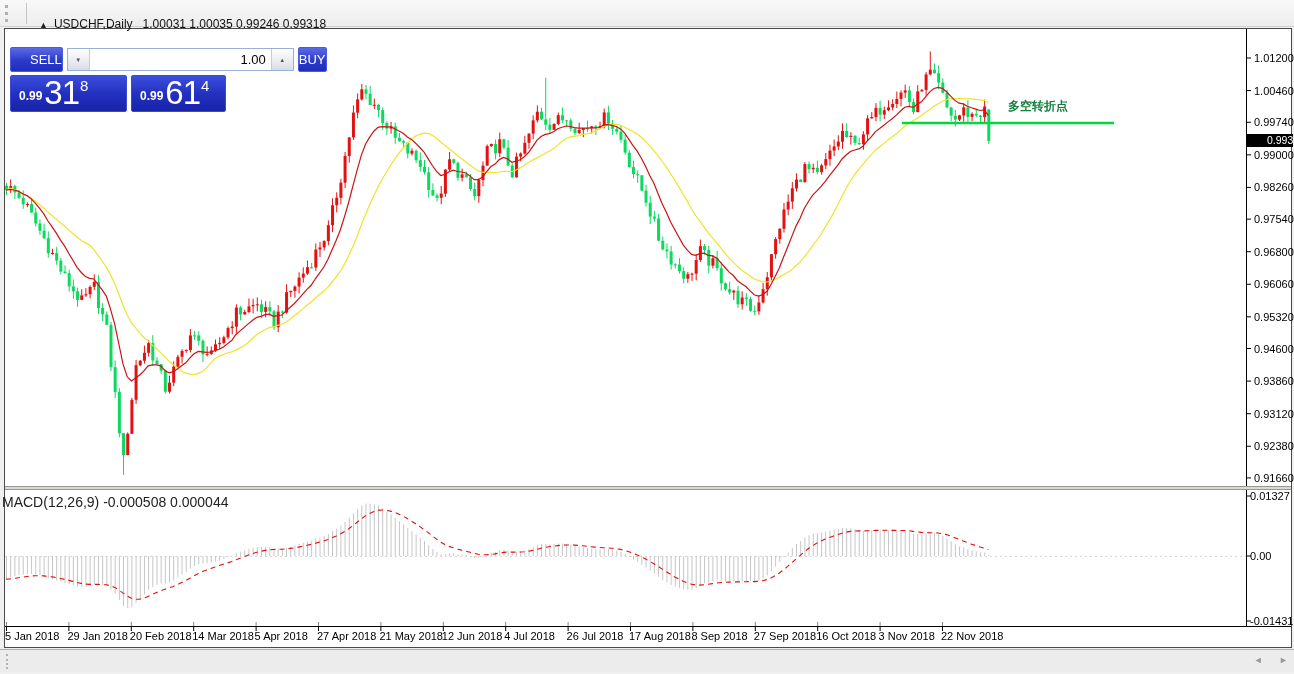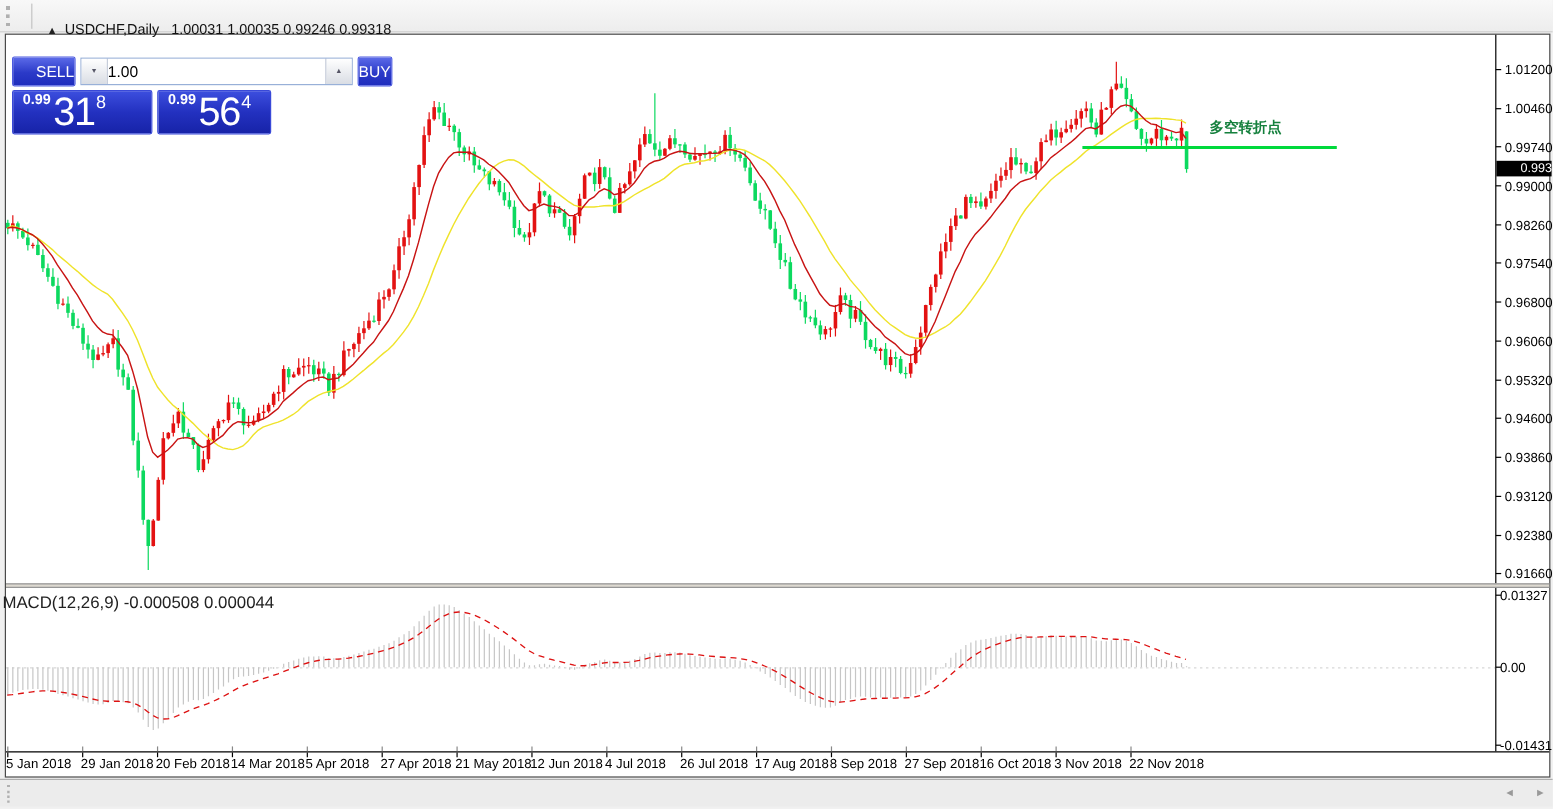--- a/index.html
+++ b/index.html
@@ -35,26 +35,26 @@
             border:1px solid #4c5ae0; border-radius:2px; cursor:pointer; }
   .sell-btn { width:54px;padding-left:19px; }
   .buy-btn  { width:48px; }
   .spinner { flex:1; margin:1px 4px 0 4px; height:23px; display:flex;
              border:1px solid #98b0d8; background:#fff; }
   .spin-btn { width:22px; display:flex; align-items:center; justify-content:center;
               font-size:6px; color:#556; background:linear-gradient(#ffffff,#d9dde4);
               cursor:pointer; }
   .spin-btn.down { border-right:1px solid #c6cdda; }
   .spin-btn.up   { border-left:1px solid #c6cdda; }
-  .vol-input { flex:1; border:none; outline:none; text-align:left; font-size:13px;
+  .vol-input { flex:1; border:none; outline:none; text-align:right; font-size:13px;
                padding-right:5px; color:#000; font-family:"Liberation Sans",sans-serif; }
   .tp-row2 { display:flex; margin-top:3px; }
   .price-box { height:37px; display:flex; align-items:baseline; color:#fff;
                background:linear-gradient(180deg,#3c4ede 0%,#2331c0 50%,#1723a8 100%);
-               border:1px solid #3949d8; border-radius:2px; padding:0 4px 16px 8px;
+               border:1px solid #3949d8; border-radius:2px; padding:0 4px 3px 8px;
                cursor:pointer; overflow:hidden; }
   .price-box .small { font-size:12px; font-weight:bold; align-self:flex-end; margin-bottom:5px; }
   .price-box .big   { font-size:33px; letter-spacing:-1px; margin-left:2px; line-height:34px; }
   .price-box .sup   { font-size:15px; align-self:flex-start; margin-top:1px; margin-left:1px; }
   .price-box.sell { width:117px; }
   .price-box.buy  { width:95px;  margin-left:4px; }
 
   
   .macd-label { position:absolute; left:2px; top:494px; font-size:14px; color:#222; z-index:3; }
 
@@ -923,21 +923,21 @@
     <div class="tp-btn buy-btn">BUY</div>
   </div>
   <div class="tp-row2">
     <div class="price-box sell">
       <span class="small">0.99</span>
       <span class="big">31</span>
       <span class="sup">8</span>
     </div>
     <div class="price-box buy">
       <span class="small">0.99</span>
-      <span class="big">56</span>
+      <span class="big">61</span>
       <span class="sup">4</span>
     </div>
   </div>
 </div>
 
 <div class="macd-label">MACD(12,26,9) -0.000508 0.000044</div>
 
 <div class="price-badge">0.99318</div>
 
 <div class="annotation-text">多空转折点</div>

